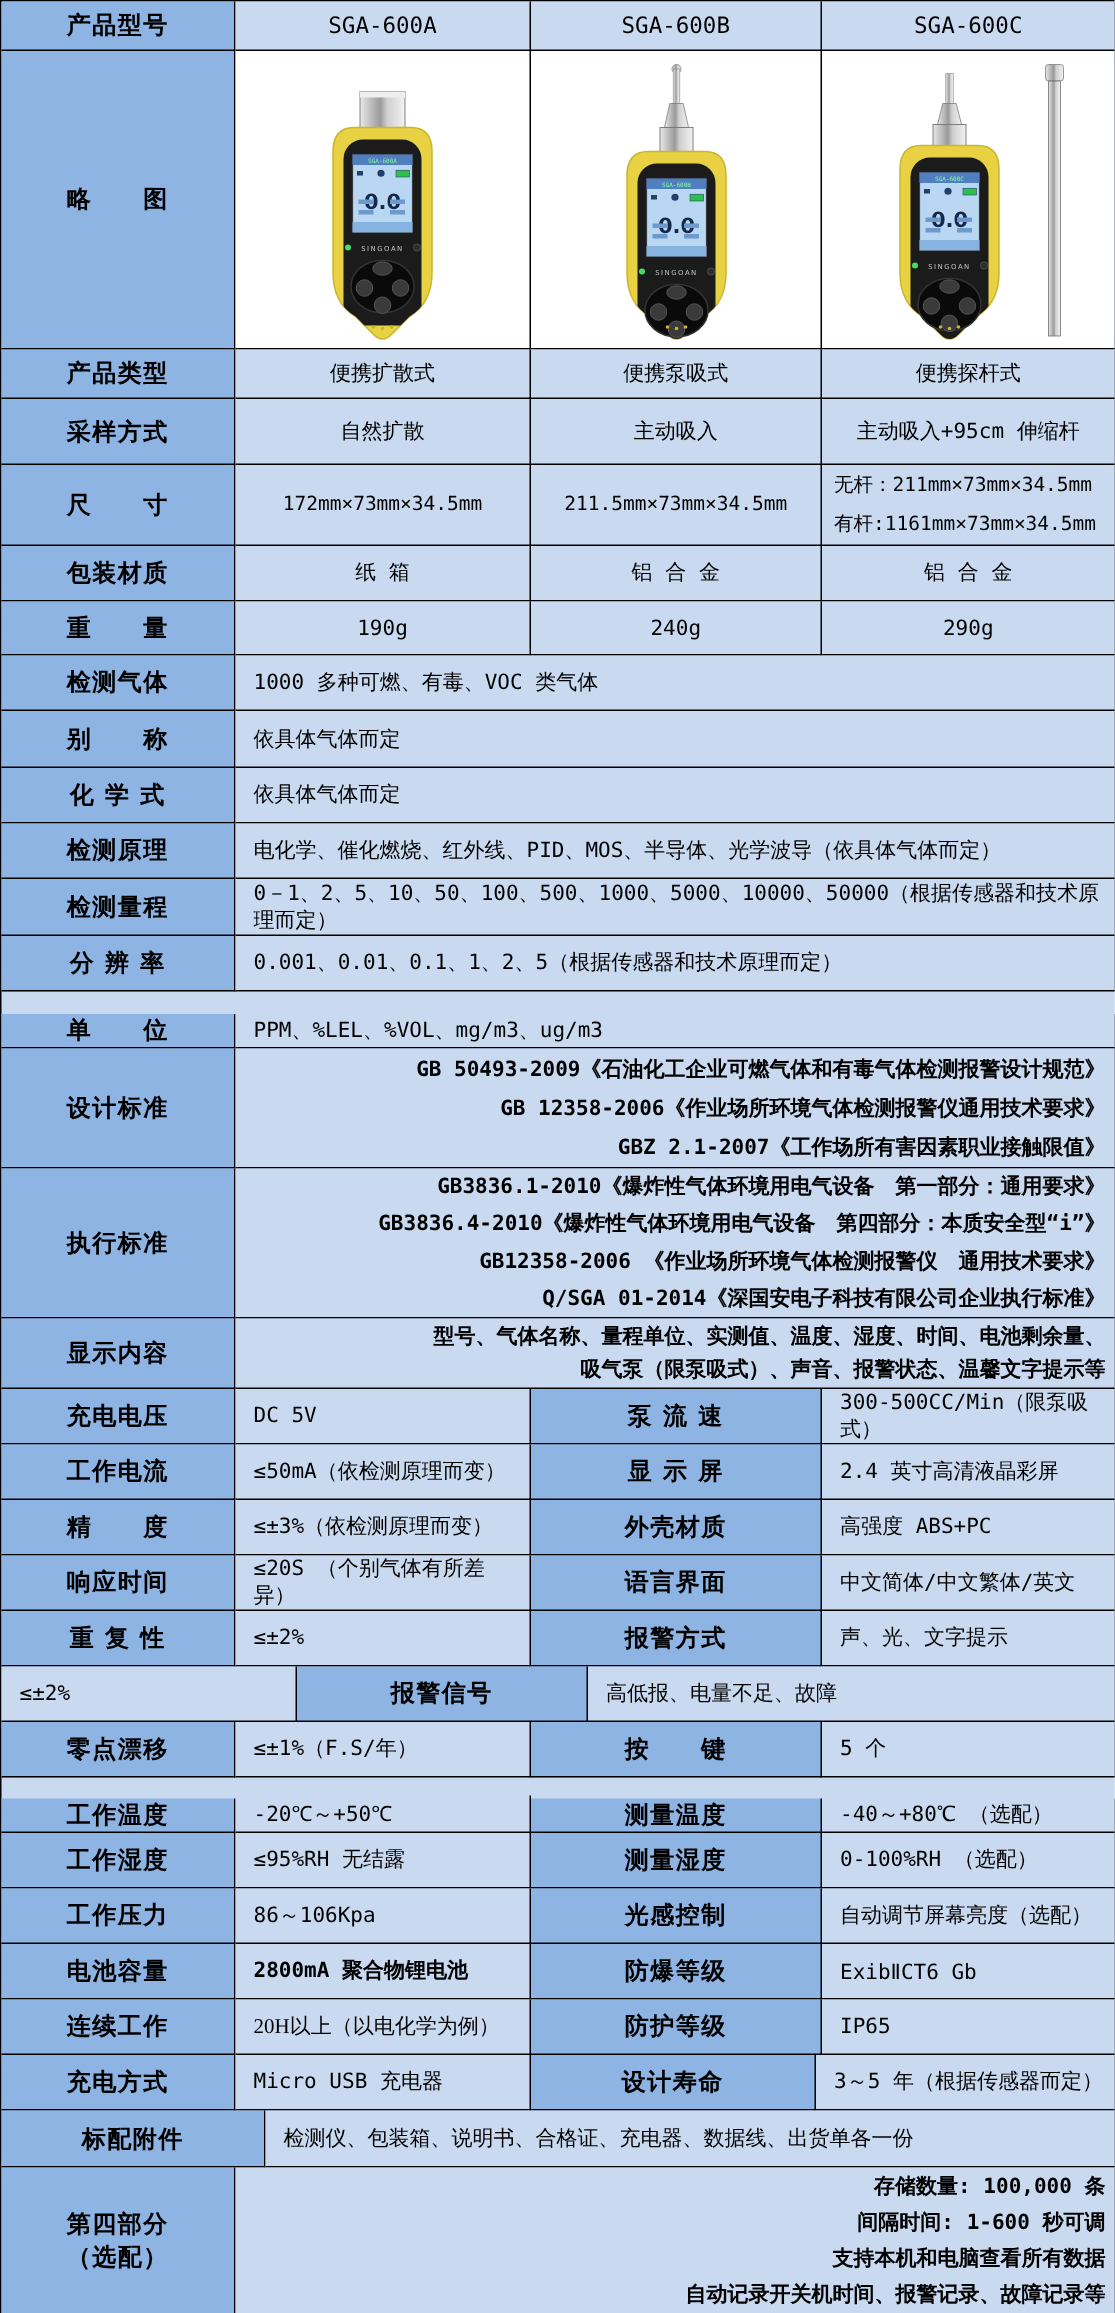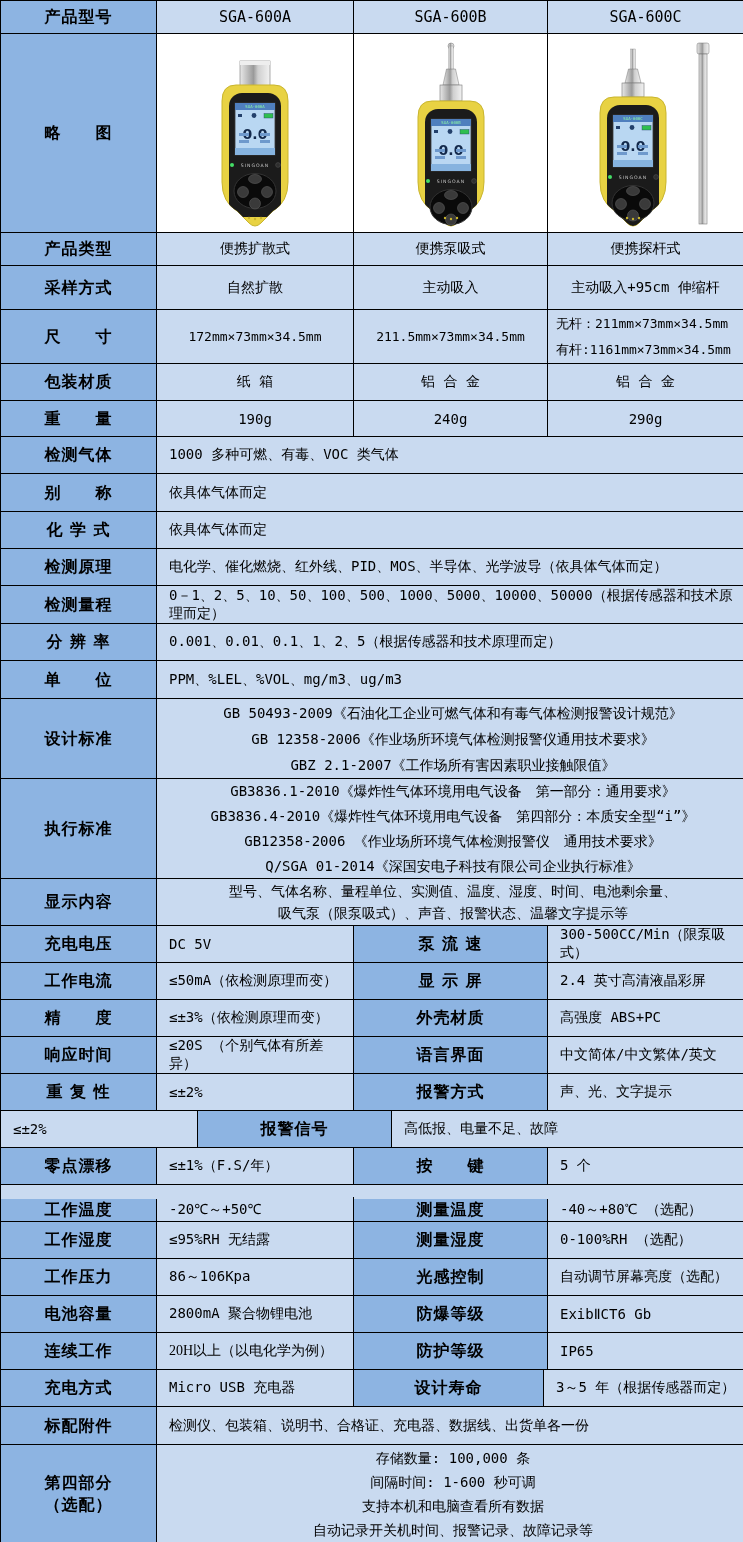--- a/index.html
+++ b/index.html
@@ -7,21 +7,21 @@
   .tbl{width:743px;border-top:1px solid #000;border-left:1px solid #000;display:flex;flex-direction:column;background:#C9DAF0;}
   .row{display:flex;flex:none;}
   .cell{box-sizing:border-box;border-right:1px solid #000;border-bottom:1px solid #000;display:flex;align-items:center;justify-content:center;overflow:hidden;}
   .lab{background:#8DB4E2;font-weight:bold;font-size:16px;letter-spacing:1px;text-align:center;line-height:22px;white-space:pre-line;}
   .val{background:#C9DAF0;font-size:14px;font-family:"DejaVu Sans Mono","Liberation Mono",monospace;}
   .center{justify-content:center;text-align:center;}
   .left{justify-content:flex-start;text-align:left;padding:2px 6px 2px 12px;}
   .img{background:#ffffff;}
   .small{font-size:13px;}
   .pre{white-space:pre-line;line-height:26px;}
-  .lines{flex-direction:column;align-items:center;justify-content:center;padding:3px 6px 3px 12px;}
+  .lines{flex-direction:column;align-items:flex-end;justify-content:center;padding:3px 6px 3px 12px;font-weight:bold;}
   .line{line-height:25px;white-space:nowrap;}
   svg{display:block;}
 </style>
 </head>
 <body>
 
 <div class="tbl" id="tbl">
     <div class="row" style="height: 33px;">
       <div class="cell lab" style="width: 156px; flex: 0 0 auto;">产品型号</div>
       <div class="cell val center" style="width: 197px; flex: 0 0 auto; font-size: 15px;">SGA-600A</div>
@@ -216,21 +216,21 @@
       <div class="cell val left" style="flex: 1 1 0%;">电化学、催化燃烧、红外线、PID、MOS、半导体、光学波导（依具体气体而定）</div>
     </div>
     <div class="row" style="height: 38px;">
       <div class="cell lab" style="width: 156px; flex: 0 0 auto;">检测量程</div>
       <div class="cell val left" style="flex: 1 1 0%;">0－1、2、5、10、50、100、500、1000、5000、10000、50000（根据传感器和技术原理而定）</div>
     </div>
     <div class="row" style="height: 37px;">
       <div class="cell lab" style="width: 156px; flex: 0 0 auto;">分 辨 率</div>
       <div class="cell val left" style="flex: 1 1 0%;">0.001、0.01、0.1、1、2、5（根据传感器和技术原理而定）</div>
     </div>
-    <div class="row" style="height: 38px;">
+    <div class="row" style="height: 38px; align-items: flex-end;">
       <div class="cell lab" style="width: 156px; flex: 0 0 auto;">单　　位</div>
       <div class="cell val left" style="flex: 1 1 0%;">PPM、%LEL、%VOL、mg/m3、ug/m3</div>
     </div>
     <div class="row" style="height: 80px;">
       <div class="cell lab" style="width: 156px; flex: 0 0 auto;">设计标准</div>
       <div class="cell val lines" style="flex: 1 1 0%;">
         <div class="line" style="line-height: 26px;">GB 50493-2009《石油化工企业可燃气体和有毒气体检测报警设计规范》</div>
         <div class="line" style="line-height: 26px;">GB 12358-2006《作业场所环境气体检测报警仪通用技术要求》</div>
         <div class="line" style="line-height: 26px;">GBZ 2.1-2007《工作场所有害因素职业接触限值》</div>
       </div>
@@ -305,38 +305,38 @@
       <div class="cell val left" style="flex: 1 1 0%;">0-100%RH （选配）</div>
     </div>
     <div class="row" style="height: 37px;">
       <div class="cell lab" style="width: 156px; flex: 0 0 auto;">工作压力</div>
       <div class="cell val left" style="width: 197px; flex: 0 0 auto;">86～106Kpa</div>
       <div class="cell lab" style="width: 194px; flex: 0 0 auto;">光感控制</div>
       <div class="cell val left" style="flex: 1 1 0%;">自动调节屏幕亮度（选配）</div>
     </div>
     <div class="row" style="height: 37px;">
       <div class="cell lab" style="width: 156px; flex: 0 0 auto;">电池容量</div>
-      <div class="cell val left" style="width: 197px; flex: 0 0 auto;">2800mA 聚合物锂电池</div>
+      <div class="cell val left" style="width: 197px; flex: 0 0 auto; font-weight: bold;">2800mA 聚合物锂电池</div>
       <div class="cell lab" style="width: 194px; flex: 0 0 auto;">防爆等级</div>
       <div class="cell val left" style="flex: 1 1 0%;">ExibⅡCT6 Gb</div>
     </div>
     <div class="row" style="height: 37px;">
       <div class="cell lab" style="width: 156px; flex: 0 0 auto;">连续工作</div>
       <div class="cell val left" style="width: 197px; flex: 0 0 auto; font-family: Liberation Serif, serif;">20H以上（以电化学为例）</div>
       <div class="cell lab" style="width: 194px; flex: 0 0 auto;">防护等级</div>
       <div class="cell val left" style="flex: 1 1 0%;">IP65</div>
     </div>
     <div class="row" style="height: 37px;">
       <div class="cell lab" style="width: 156px; flex: 0 0 auto;">充电方式</div>
       <div class="cell val left" style="width: 197px; flex: 0 0 auto;">Micro USB 充电器</div>
       <div class="cell lab" style="width: 190px; flex: 0 0 auto;">设计寿命</div>
       <div class="cell val left" style="flex: 1 1 0%;">3～5 年（根据传感器而定）</div>
     </div>
     <div class="row" style="height: 38px;">
-      <div class="cell lab" style="width: 156px; flex: 0 0 auto;">标配附件</div>
+      <div class="cell lab" style="width: 176px; flex: 0 0 auto;">标配附件</div>
       <div class="cell val left" style="flex: 1 1 0%;">检测仪、包装箱、说明书、合格证、充电器、数据线、出货单各一份</div>
     </div>
     <div class="row" style="height: 98px;">
       <div class="cell lab" style="width: 156px; flex: 0 0 auto;">第四部分
 （选配）</div>
       <div class="cell val lines" style="flex: 1 1 0%;">
         <div class="line" style="line-height: 24px;">存储数量: 100,000 条</div>
         <div class="line" style="line-height: 24px;">间隔时间: 1-600 秒可调</div>
         <div class="line" style="line-height: 24px;">支持本机和电脑查看所有数据</div>
         <div class="line" style="line-height: 24px;">自动记录开关机时间、报警记录、故障记录等</div>

